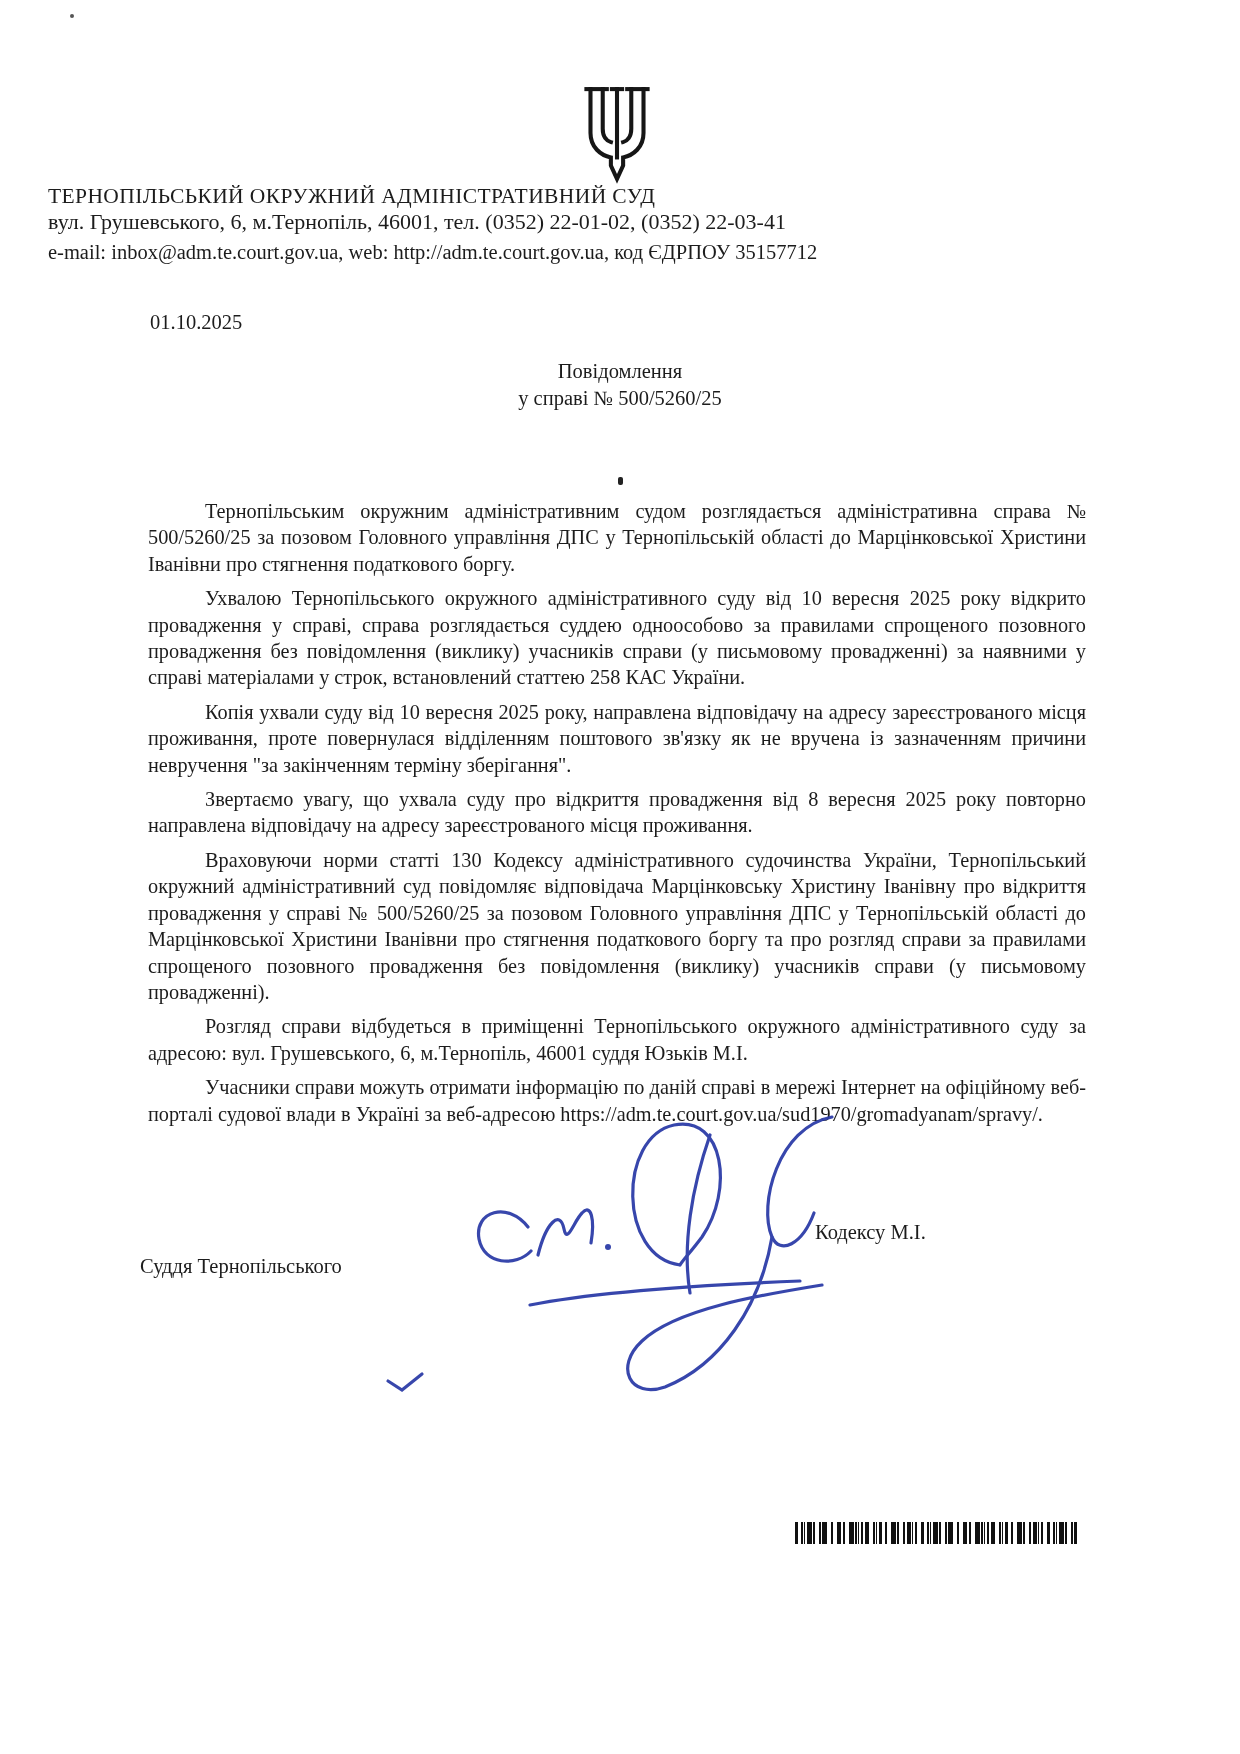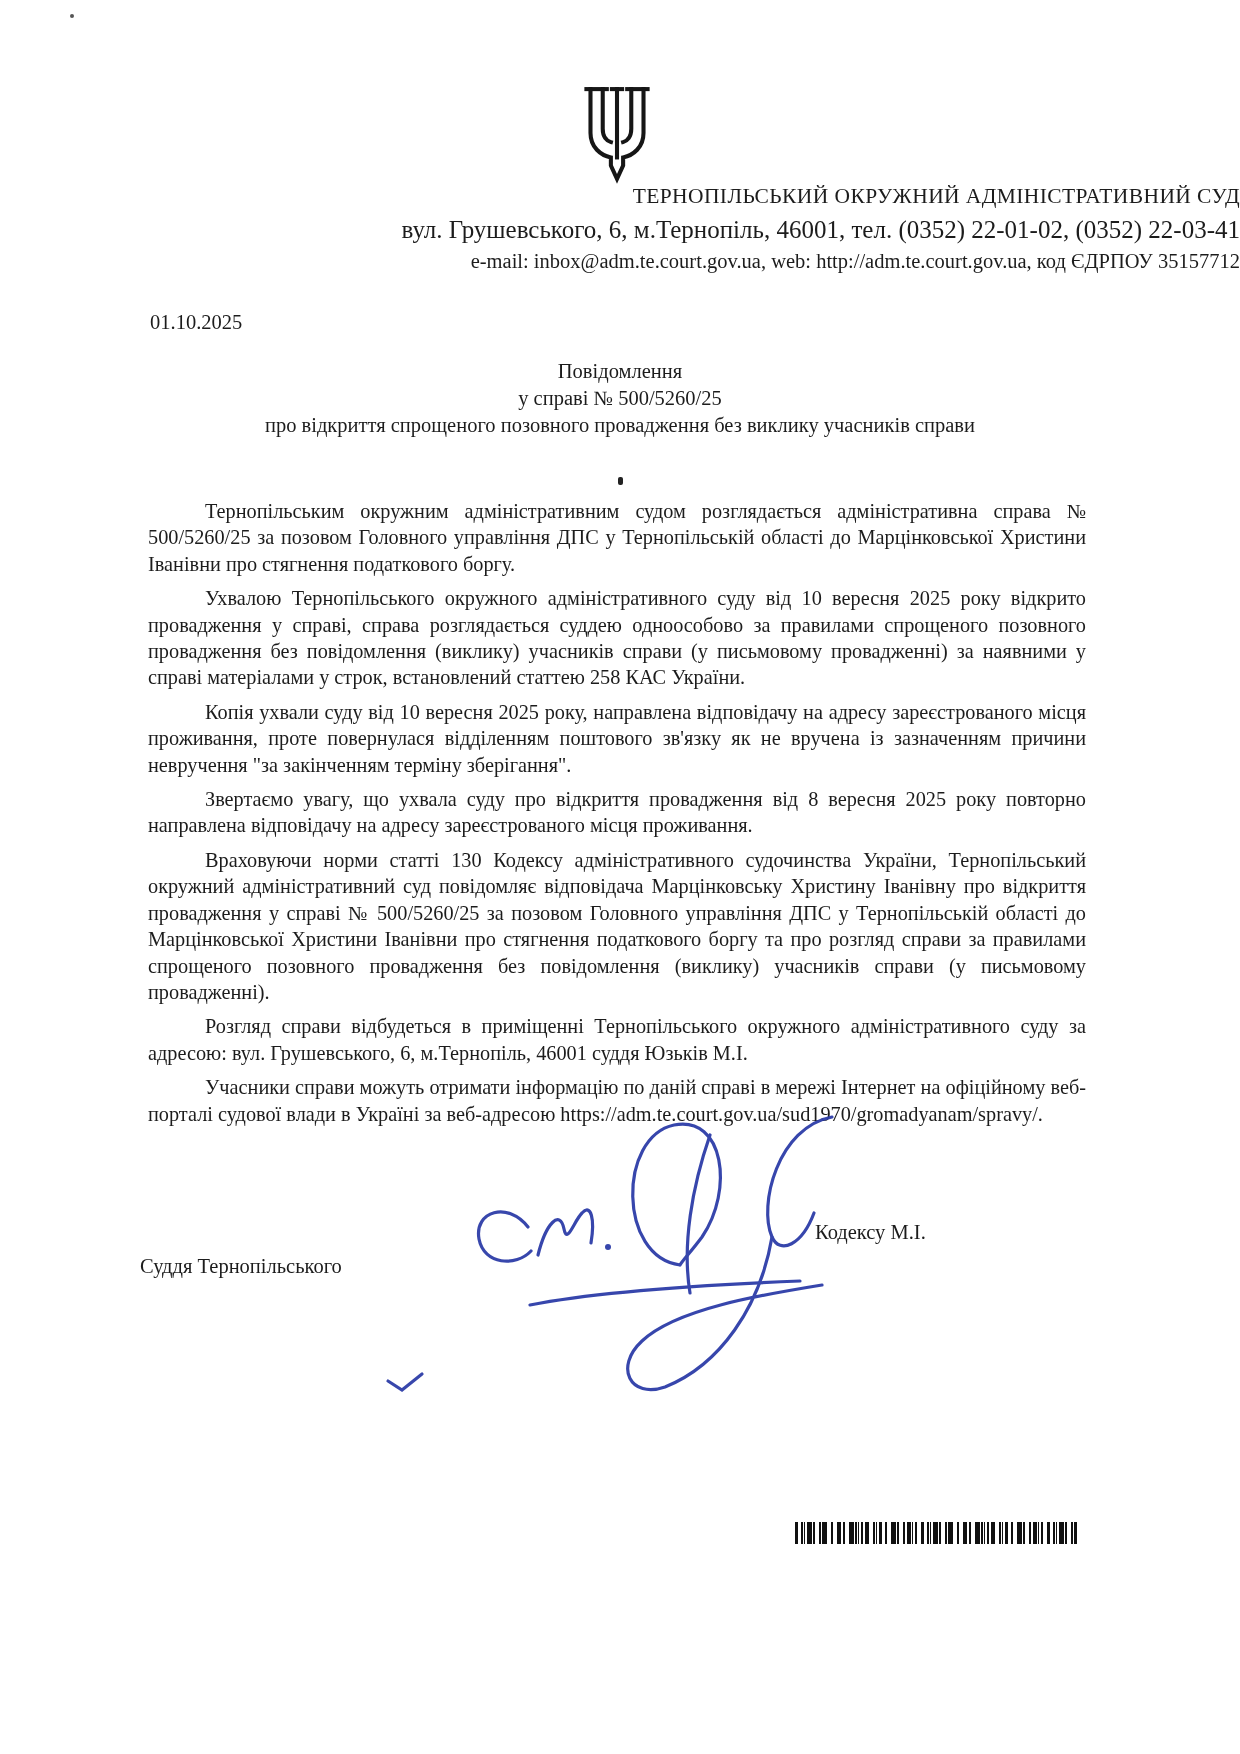--- a/index.html
+++ b/index.html
@@ -3,23 +3,23 @@
 <meta charset="utf-8">
 <style>
   * { margin:0; padding:0; box-sizing:border-box; }
   html,body { background:#e8e8e8; }
   body { font-family:"Liberation Serif", serif; }
   .page {
     position:relative; width:1240px; height:1754px;
     background:#ffffff; color:#1c1c1c; margin:0 auto; overflow:hidden;
   }
   .emblem { position:absolute; top:84px; left:578px; width:78px; height:104px; }
-  .header-text { position:absolute; top:184px; left:0; right:0; text-align:right; padding-left:63px; }
+  .header-text { position:absolute; top:184px; left:0; right:0; text-align:left; padding-left:48px; }
   .court-name { font-size:21.5px; letter-spacing:.4px; }
-  .addr-line { font-size:25px; margin-top:7px; }
+  .addr-line { font-size:22px; }
   .contact-line { font-size:20.5px; margin-top:6px; }
   .email-link { }
   .doc-date { position:absolute; top:311px; left:150px; font-size:20.5px; }
   .title-block { position:absolute; top:358px; left:0; right:0; text-align:center; line-height:27px; font-size:20.5px; }
   .title-main { font-weight:normal; }
   .artifact-dot { position:absolute; top:477px; left:618px; width:5px; height:8px; background:#222; border-radius:2px; }
   .speck { position:absolute; top:14px; left:70px; width:4px; height:4px; background:#555; border-radius:50%; }
   .body-text { position:absolute; top:490px; left:140px; width:954px; font-size:20.3px; line-height:26.4px; text-align:justify; }
   .body-text p { text-indent:57px; margin:8px; }
   .sig-role { position:absolute; top:1250px; left:140px; font-size:20.5px; line-height:33px; }
@@ -58,21 +58,20 @@
     <div class="court-name">ТЕРНОПІЛЬСЬКИЙ ОКРУЖНИЙ АДМІНІСТРАТИВНИЙ СУД</div>
     <div class="addr-line">вул. Грушевського, 6, м.Тернопіль,  46001, тел. (0352) 22-01-02, (0352) 22-03-41</div>
     <div class="contact-line"><span>e-mail: </span><span class="email-link">inbox@adm.te.court.gov.ua,</span><span> web: http://adm.te.court.gov.ua, код ЄДРПОУ 35157712</span></div>
   </div>
 
   <div class="doc-date">01.10.2025</div>
 
   <div class="title-block">
     <div class="title-main">Повідомлення</div>
     <div>у справі № 500/5260/25</div>
-    <div>про відкриття спрощеного позовного провадження без виклику учасників справи</div>
   </div>
 
   <div class="artifact-dot"></div>
 
   <div class="body-text">
 
       <p>Тернопільським окружним адміністративним судом розглядається адміністративна справа № 500/5260/25 за позовом Головного управління ДПС у Тернопільській області до Марцінковської Христини Іванівни про стягнення податкового боргу.</p>
 
       <p>Ухвалою Тернопільського окружного адміністративного суду від 10 вересня 2025 року відкрито провадження у справі, справа розглядається суддею одноособово за правилами спрощеного позовного провадження без повідомлення (виклику) учасників справи (у письмовому провадженні) за наявними у справі матеріалами у строк, встановлений статтею 258 КАС України.</p>
 

